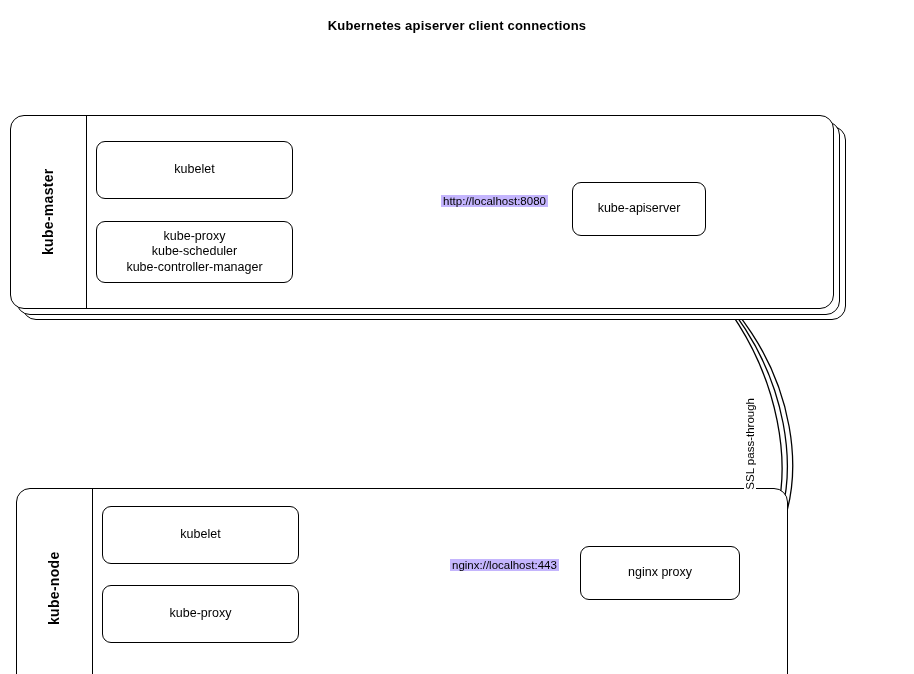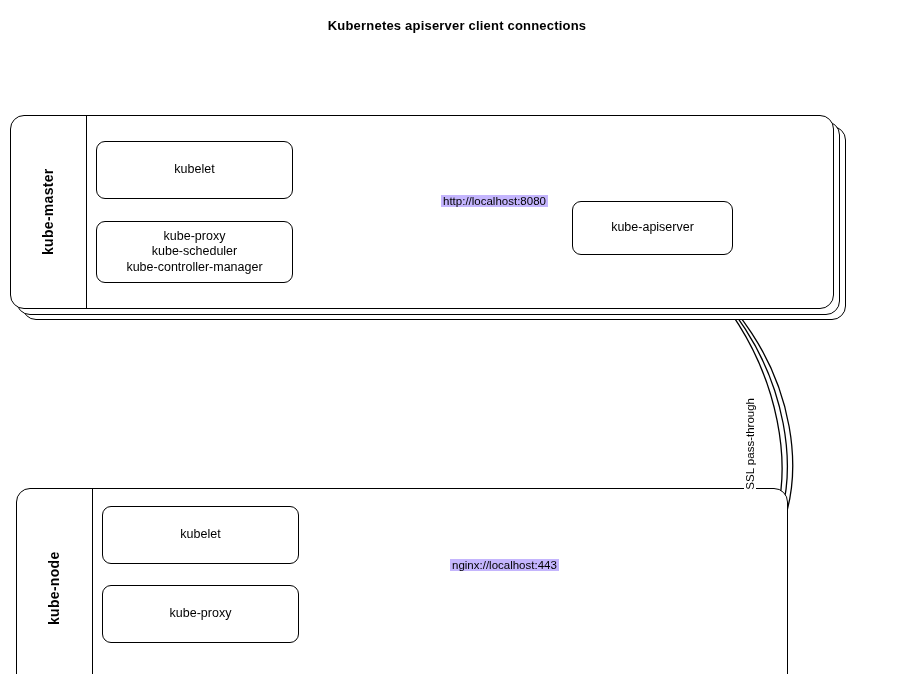--- a/index.html
+++ b/index.html
@@ -124,37 +124,40 @@
   <div class="box inner-box" style="left:96px; top:141px; width:197px; height:58px;">
     <span>kubelet</span>
   </div>
 
   <div class="box inner-box multiline" style="left:96px; top:221px; width:197px; height:62px; flex-direction:column;">
     <span>kube-proxy</span>
     <span>kube-scheduler</span>
     <span>kube-controller-manager</span>
   </div>
 
-  <div class="box inner-box" style="left:572px; top:182px; width:161px; height:54px;margin-top:19px;">
+  <div class="box inner-box" style="left:572px; top:182px; width:134px; height:54px;">
     <span>kube-apiserver</span>
   </div>
 
   <div class="edge-label" style="left:441px; top:195px;">http://localhost:8080</div>
 
   <div class="box rounded" style="left:16px; top:488px; width:772px; height:200px;"></div>
 
   <div class="vdivider" style="left:92px; top:488px; height:200px;"></div>
   <div class="group-label" style="left:16px; top:488px; width:76px; height:200px;">kube-node</div>
 
   <div class="box inner-box" style="left:102px; top:506px; width:197px; height:58px;">
     <span>kubelet</span>
   </div>
 
   <div class="box inner-box" style="left:102px; top:585px; width:197px; height:58px;">
     <span>kube-proxy</span>
   </div>
 
+  <div class="box inner-box" style="left:580px; top:546px; width:160px; height:54px;">
+    <span>nginx proxy</span>
+  </div>
 
   <div class="edge-label" style="left:450px; top:559px;">nginx://localhost:443</div>
 
   <div class="vert-label" style="left:744px; top:398px;">SSL pass-through</div>
 
 </div>
 
 </body></html>

